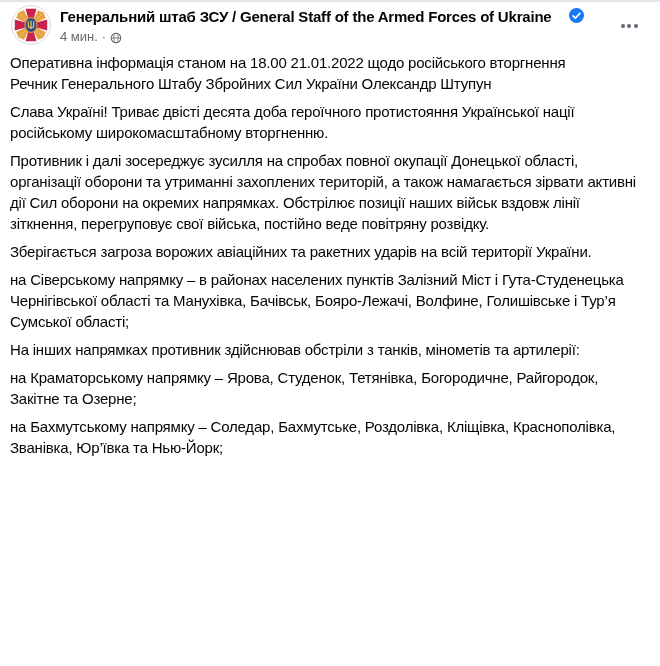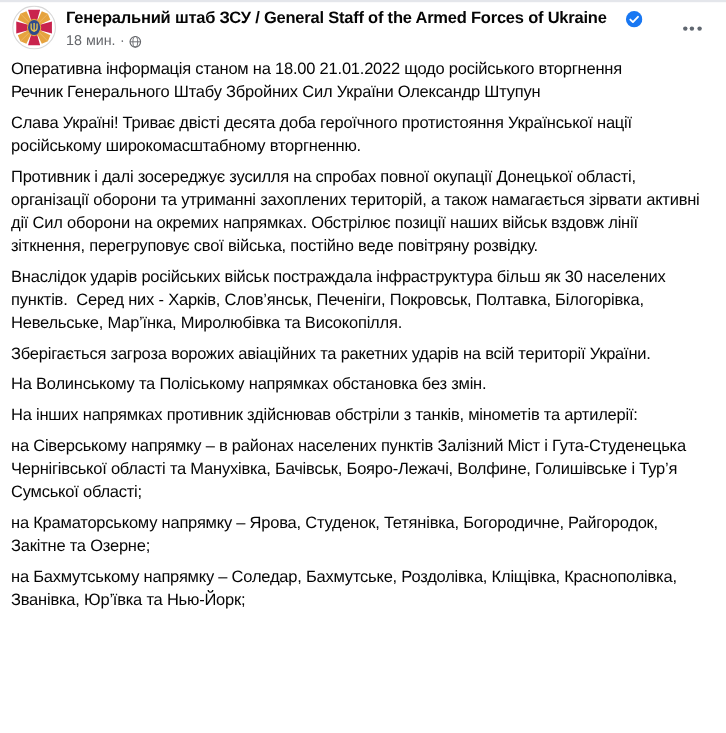--- a/index.html
+++ b/index.html
@@ -22,21 +22,21 @@
     padding: 3px 60px 0 11px;
   }
   .avatar {
     width: 40px; height: 40px;
     border-radius: 50%;
     flex: 0 0 auto;
     cursor: pointer;
     display: block;
   }
   .header-info { margin-left: 9px; padding-top: 2px; min-width: 0; }
-  .name-row { display: flex; align-items: center; gap: 18px; }
+  .name-row { display: flex; align-items: flex-start; gap: 18px; }
   .page-name {
     font-size: 15px;
     font-weight: bold;
     color: #050505;
     line-height: 19px;
     letter-spacing: -0.2px;
     cursor: pointer;
     white-space: nowrap;
   }
   .verified-badge { flex: 0 0 auto; display: inline-flex; margin-top: 1px; }
@@ -114,21 +114,21 @@
       <div class="name-row">
         <span class="page-name">Генеральний штаб ЗСУ / General Staff of the Armed Forces of Ukraine</span>
         <span class="verified-badge">
           <svg width="15" height="15" viewBox="0 0 16 16">
             <circle cx="8" cy="8" r="8" fill="#1877f2"></circle>
             <path d="M4.3 8.3 L6.8 10.8 L11.7 5.6" stroke="#ffffff" stroke-width="1.8" fill="none" stroke-linecap="round" stroke-linejoin="round"></path>
           </svg>
         </span>
       </div>
       <div class="meta-row">
-        <span class="timestamp">18 мин.</span>
+        <span class="timestamp">4 мин.</span>
         <span class="meta-separator">·</span>
         <span class="globe">
           <svg width="12" height="12" viewBox="0 0 16 16">
             <circle cx="8" cy="8" r="6.4" fill="none" stroke="#65676b" stroke-width="1.4"></circle>
             <ellipse cx="8" cy="8" rx="2.9" ry="6.4" fill="none" stroke="#65676b" stroke-width="1.1"></ellipse>
             <line x1="1.6" y1="8" x2="14.4" y2="8" stroke="#65676b" stroke-width="1.1"></line>
           </svg>
         </span>
       </div>
     </div>
@@ -139,22 +139,20 @@
       <span class="dot"></span>
     </button>
 
   </div>
 
   <div class="post-body">
     <p>Оперативна інформація станом на 18.00 21.01.2022 щодо російського вторгнення
 Речник Генерального Штабу Збройних Сил України Олександр Штупун</p>
     <p>Слава Україні! Триває двісті десята доба героїчного протистояння Української нації російському широкомасштабному вторгненню.</p>
     <p>Противник і далі зосереджує зусилля на спробах повної окупації Донецької області, організації оборони та утриманні захоплених територій, а також намагається зірвати активні дії Сил оборони на окремих напрямках. Обстрілює позиції наших військ вздовж лінії зіткнення, перегруповує свої війська, постійно веде повітряну розвідку.</p>
-    <p>Внаслідок ударів російських військ постраждала інфраструктура більш як 30 населених пунктів.&nbsp; Серед них - Харків, Слов’янськ, Печеніги, Покровськ, Полтавка, Білогорівка, Невельське, Мар’їнка, Миролюбівка та Високопілля.</p>
     <p>Зберігається загроза ворожих авіаційних та ракетних ударів на всій території України.</p>
-    <p>На Волинському та Поліському напрямках обстановка без змін.</p>
+    <p>на Сіверському напрямку – в районах населених пунктів Залізний Міст і Гута-Студенецька Чернігівської області та Манухівка, Бачівськ, Бояро-Лежачі, Волфине, Голишівське і Тур’я Сумської області;</p>
     <p>На інших напрямках противник здійснював обстріли з танків, мінометів та артилерії:</p>
-    <p>на Сіверському напрямку – в районах населених пунктів Залізний Міст і Гута-Студенецька Чернігівської області та Манухівка, Бачівськ, Бояро-Лежачі, Волфине, Голишівське і Тур’я Сумської області;</p>
     <p>на Краматорському напрямку – Ярова, Студенок, Тетянівка, Богородичне, Райгородок, Закітне та Озерне;</p>
     <p>на Бахмутському напрямку – Соледар, Бахмутське, Роздолівка, Кліщівка, Краснополівка, Званівка, Юр’ївка та Нью-Йорк;</p>
   </div>
 
 </div>
 
 </body></html>

